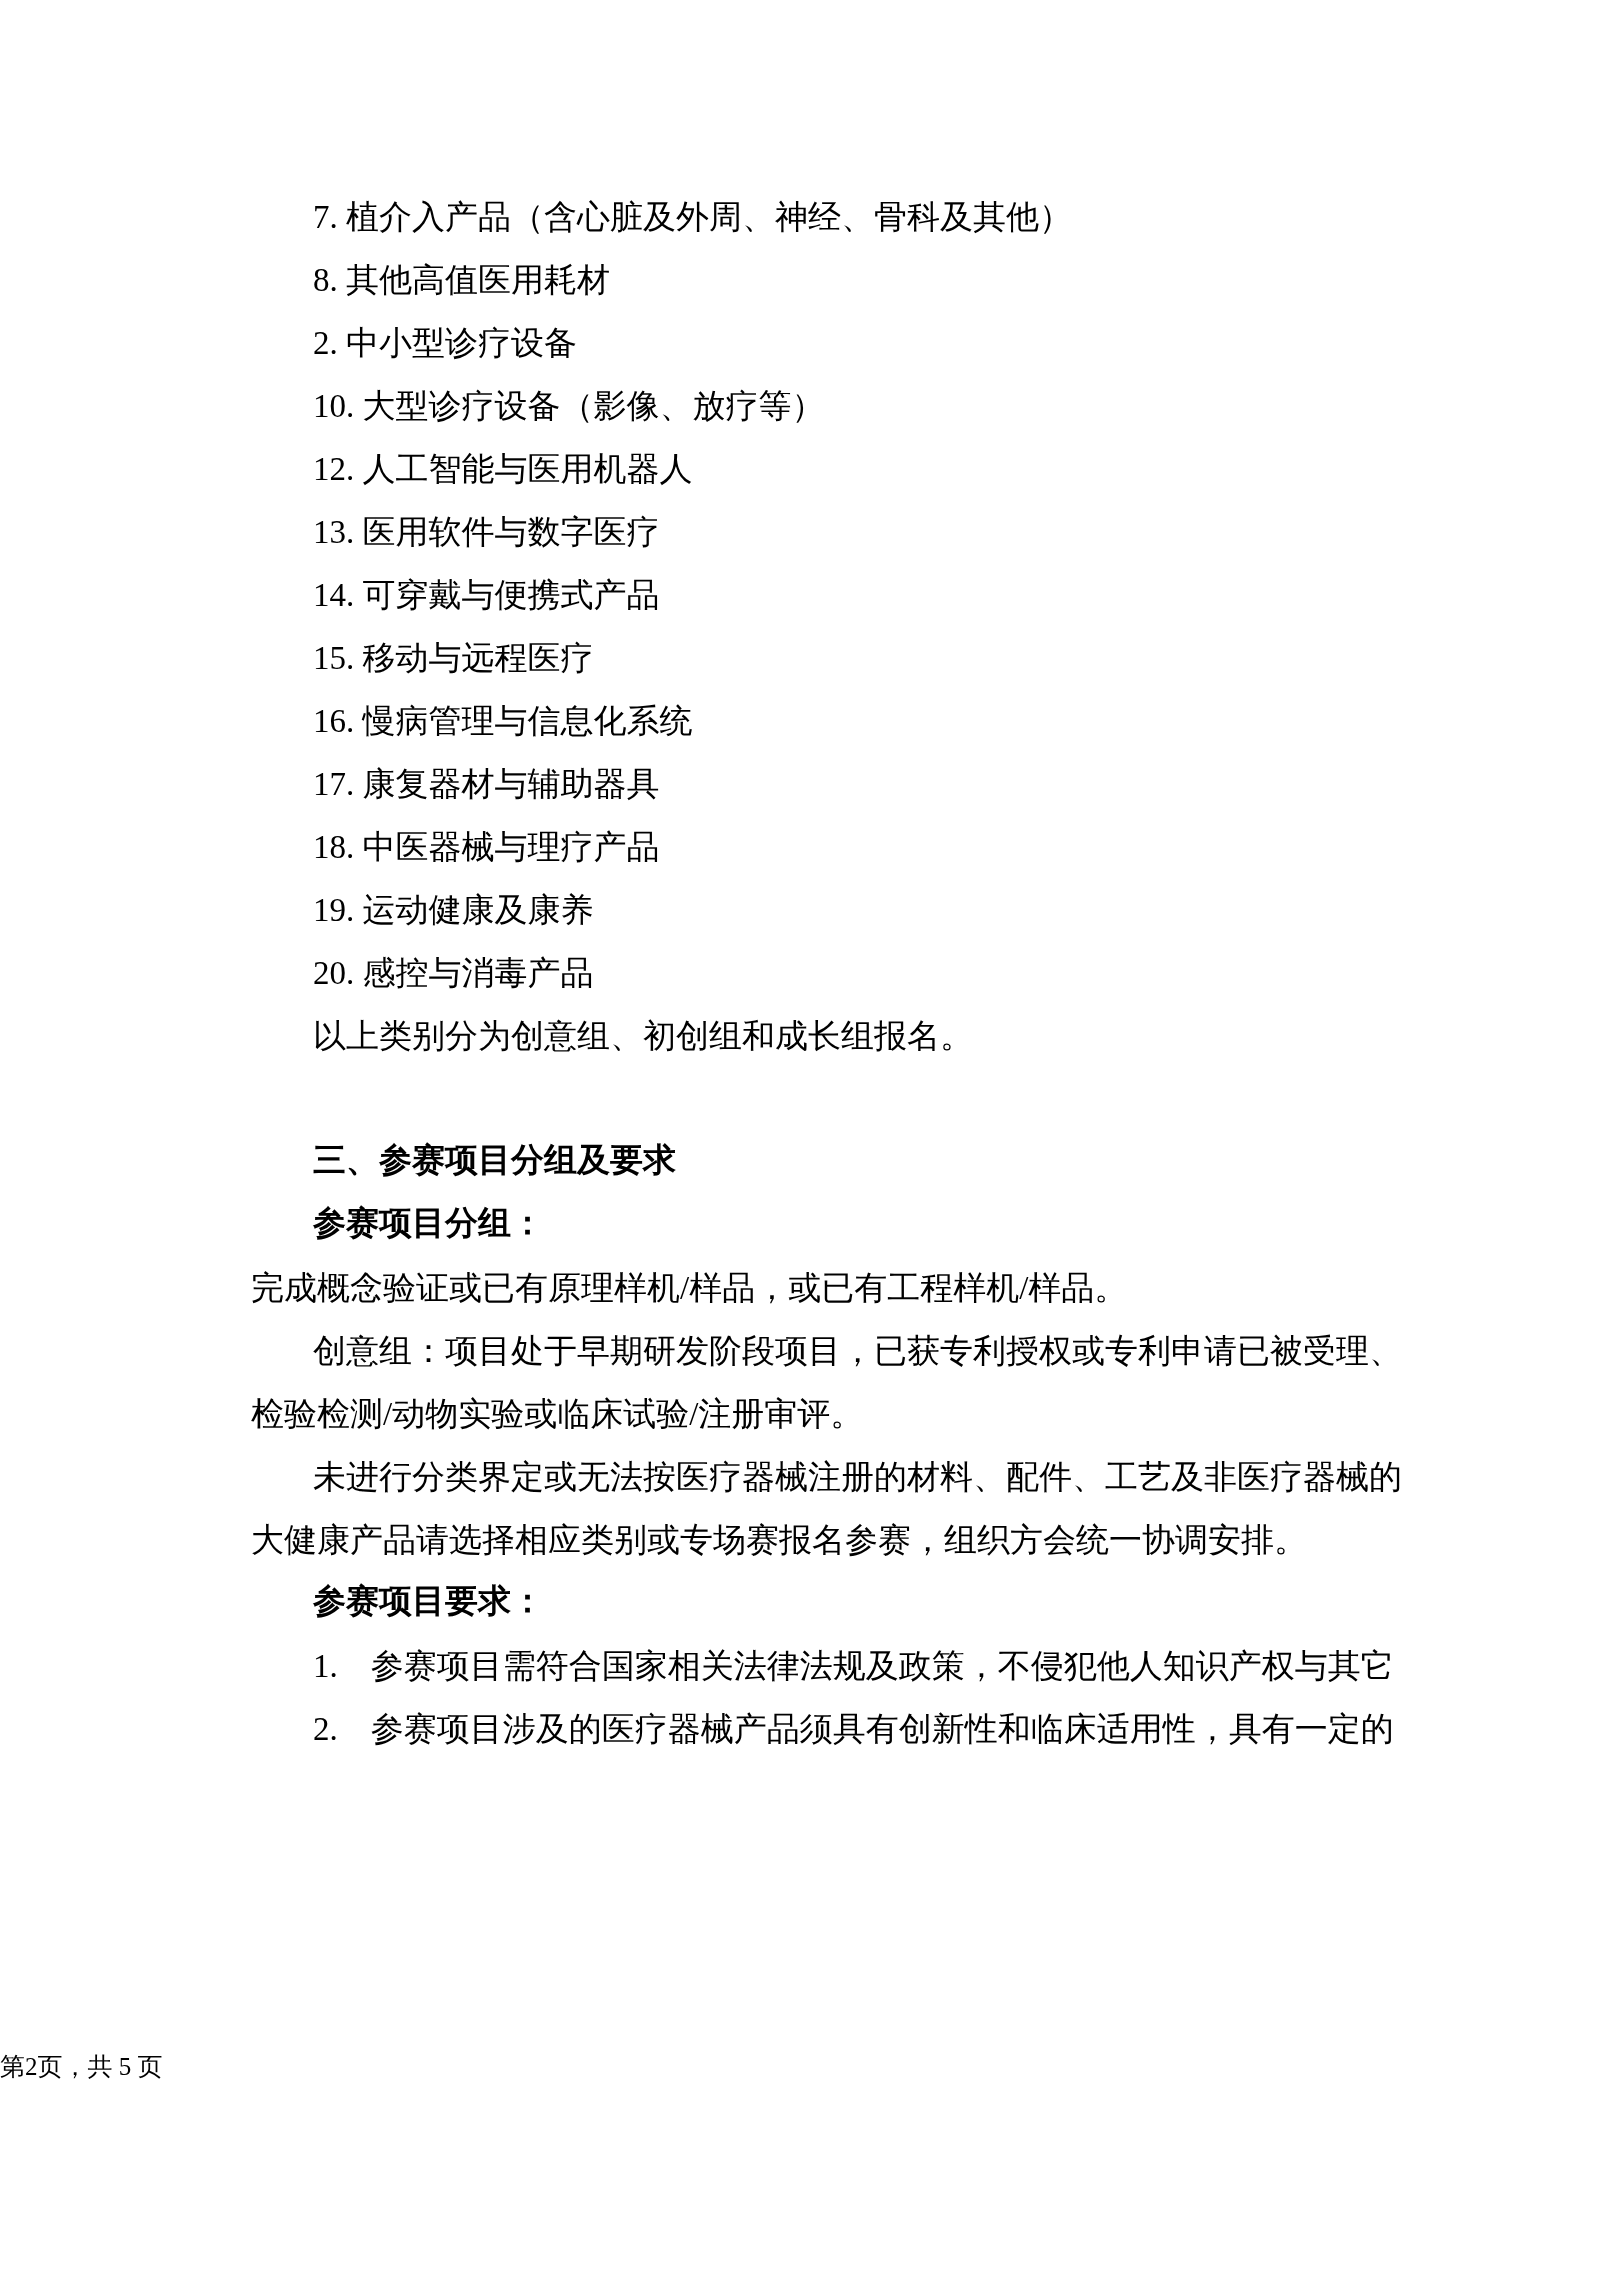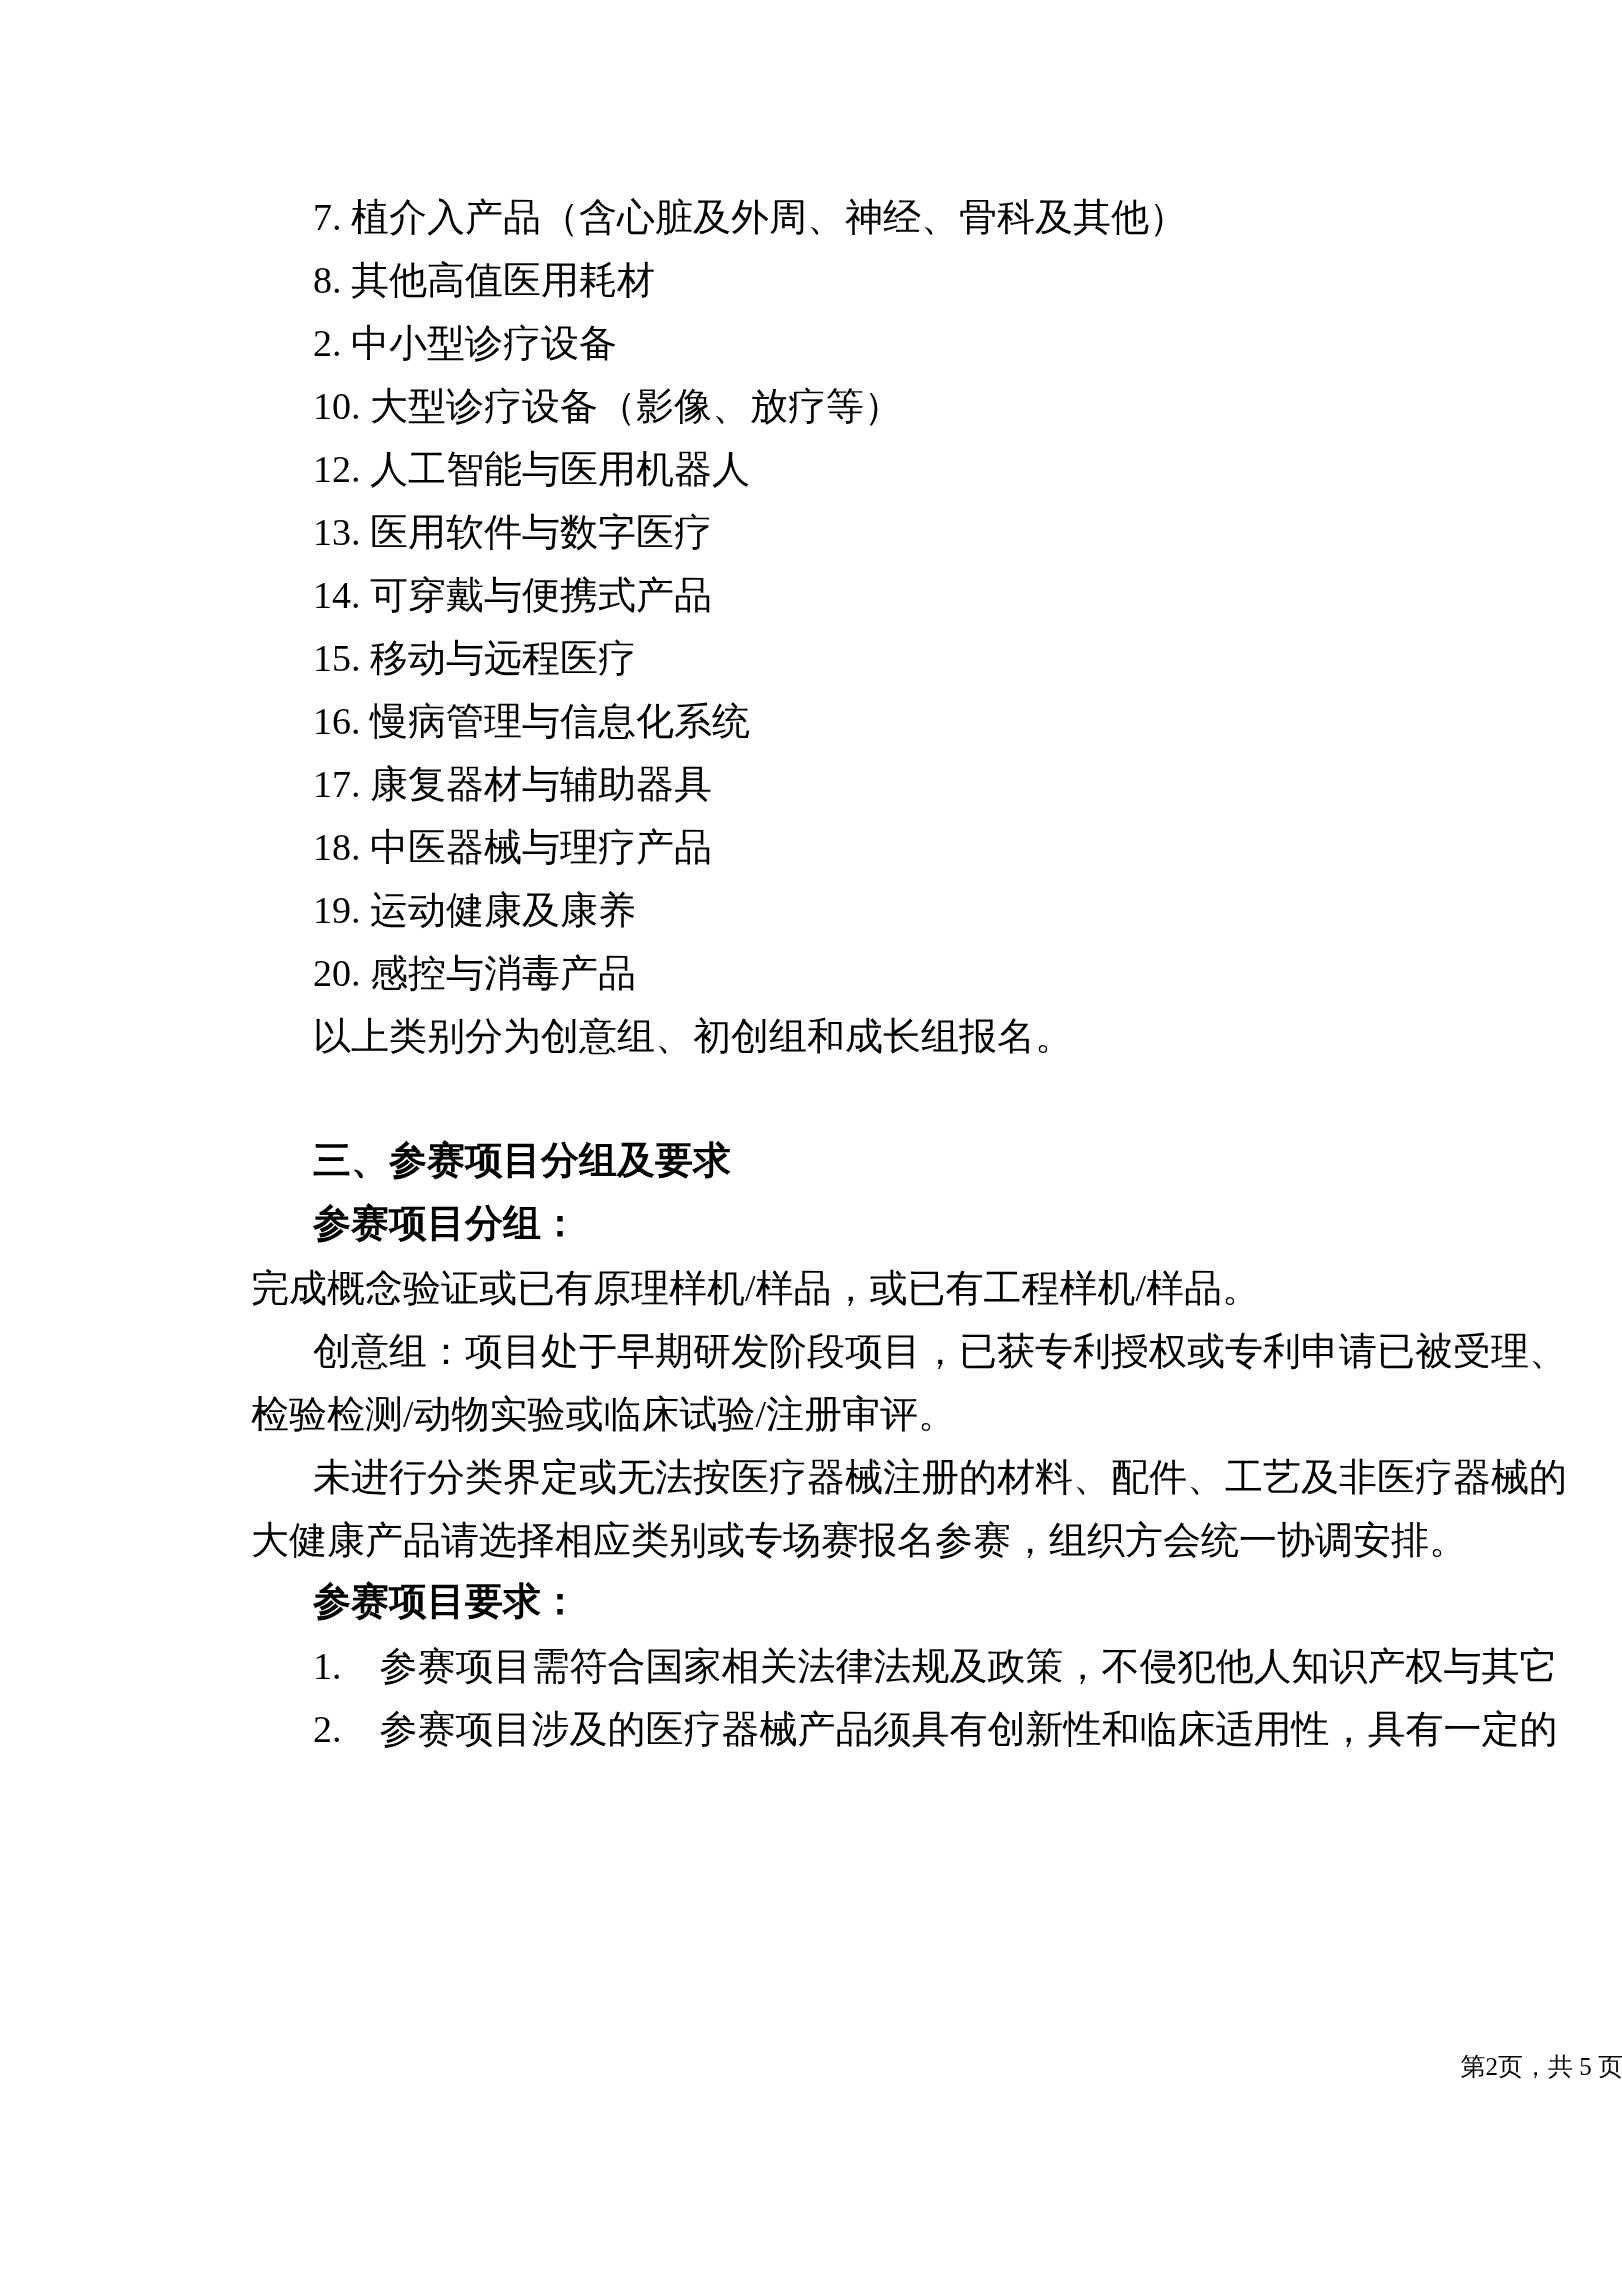--- a/index.html
+++ b/index.html
@@ -10,21 +10,21 @@
     background:#ffffff;
     color:#000000;
     overflow:hidden;
   }
   .doc{
     position:absolute;
     left:251px;
     top:186px;
     width:1124px;
     font-family:"Liberation Serif","DejaVu Serif",serif;
-    font-size:38px;
+    font-size:33px;
     color:#000000;
   }
   .line{
     margin:0;
     padding:0;
     height:63px;
     line-height:63px;
     white-space:nowrap;
   }
   
@@ -34,21 +34,21 @@
     font-family:Liberation Mono, monospace;
     font-weight:700;
     padding-left:62px;
   }
   .blank{height:63px;}
   .footer{
     position:absolute;
     left:0;
     top:2047px;
     width:1623px;
-    text-align:right;
+    text-align:left;
     font-family:"Liberation Serif","DejaVu Serif",serif;
     font-size:25px;
     line-height:39px;
     color:#000000;
   }
 </style>
 </head>
 <body>
 
 <div class="page">

